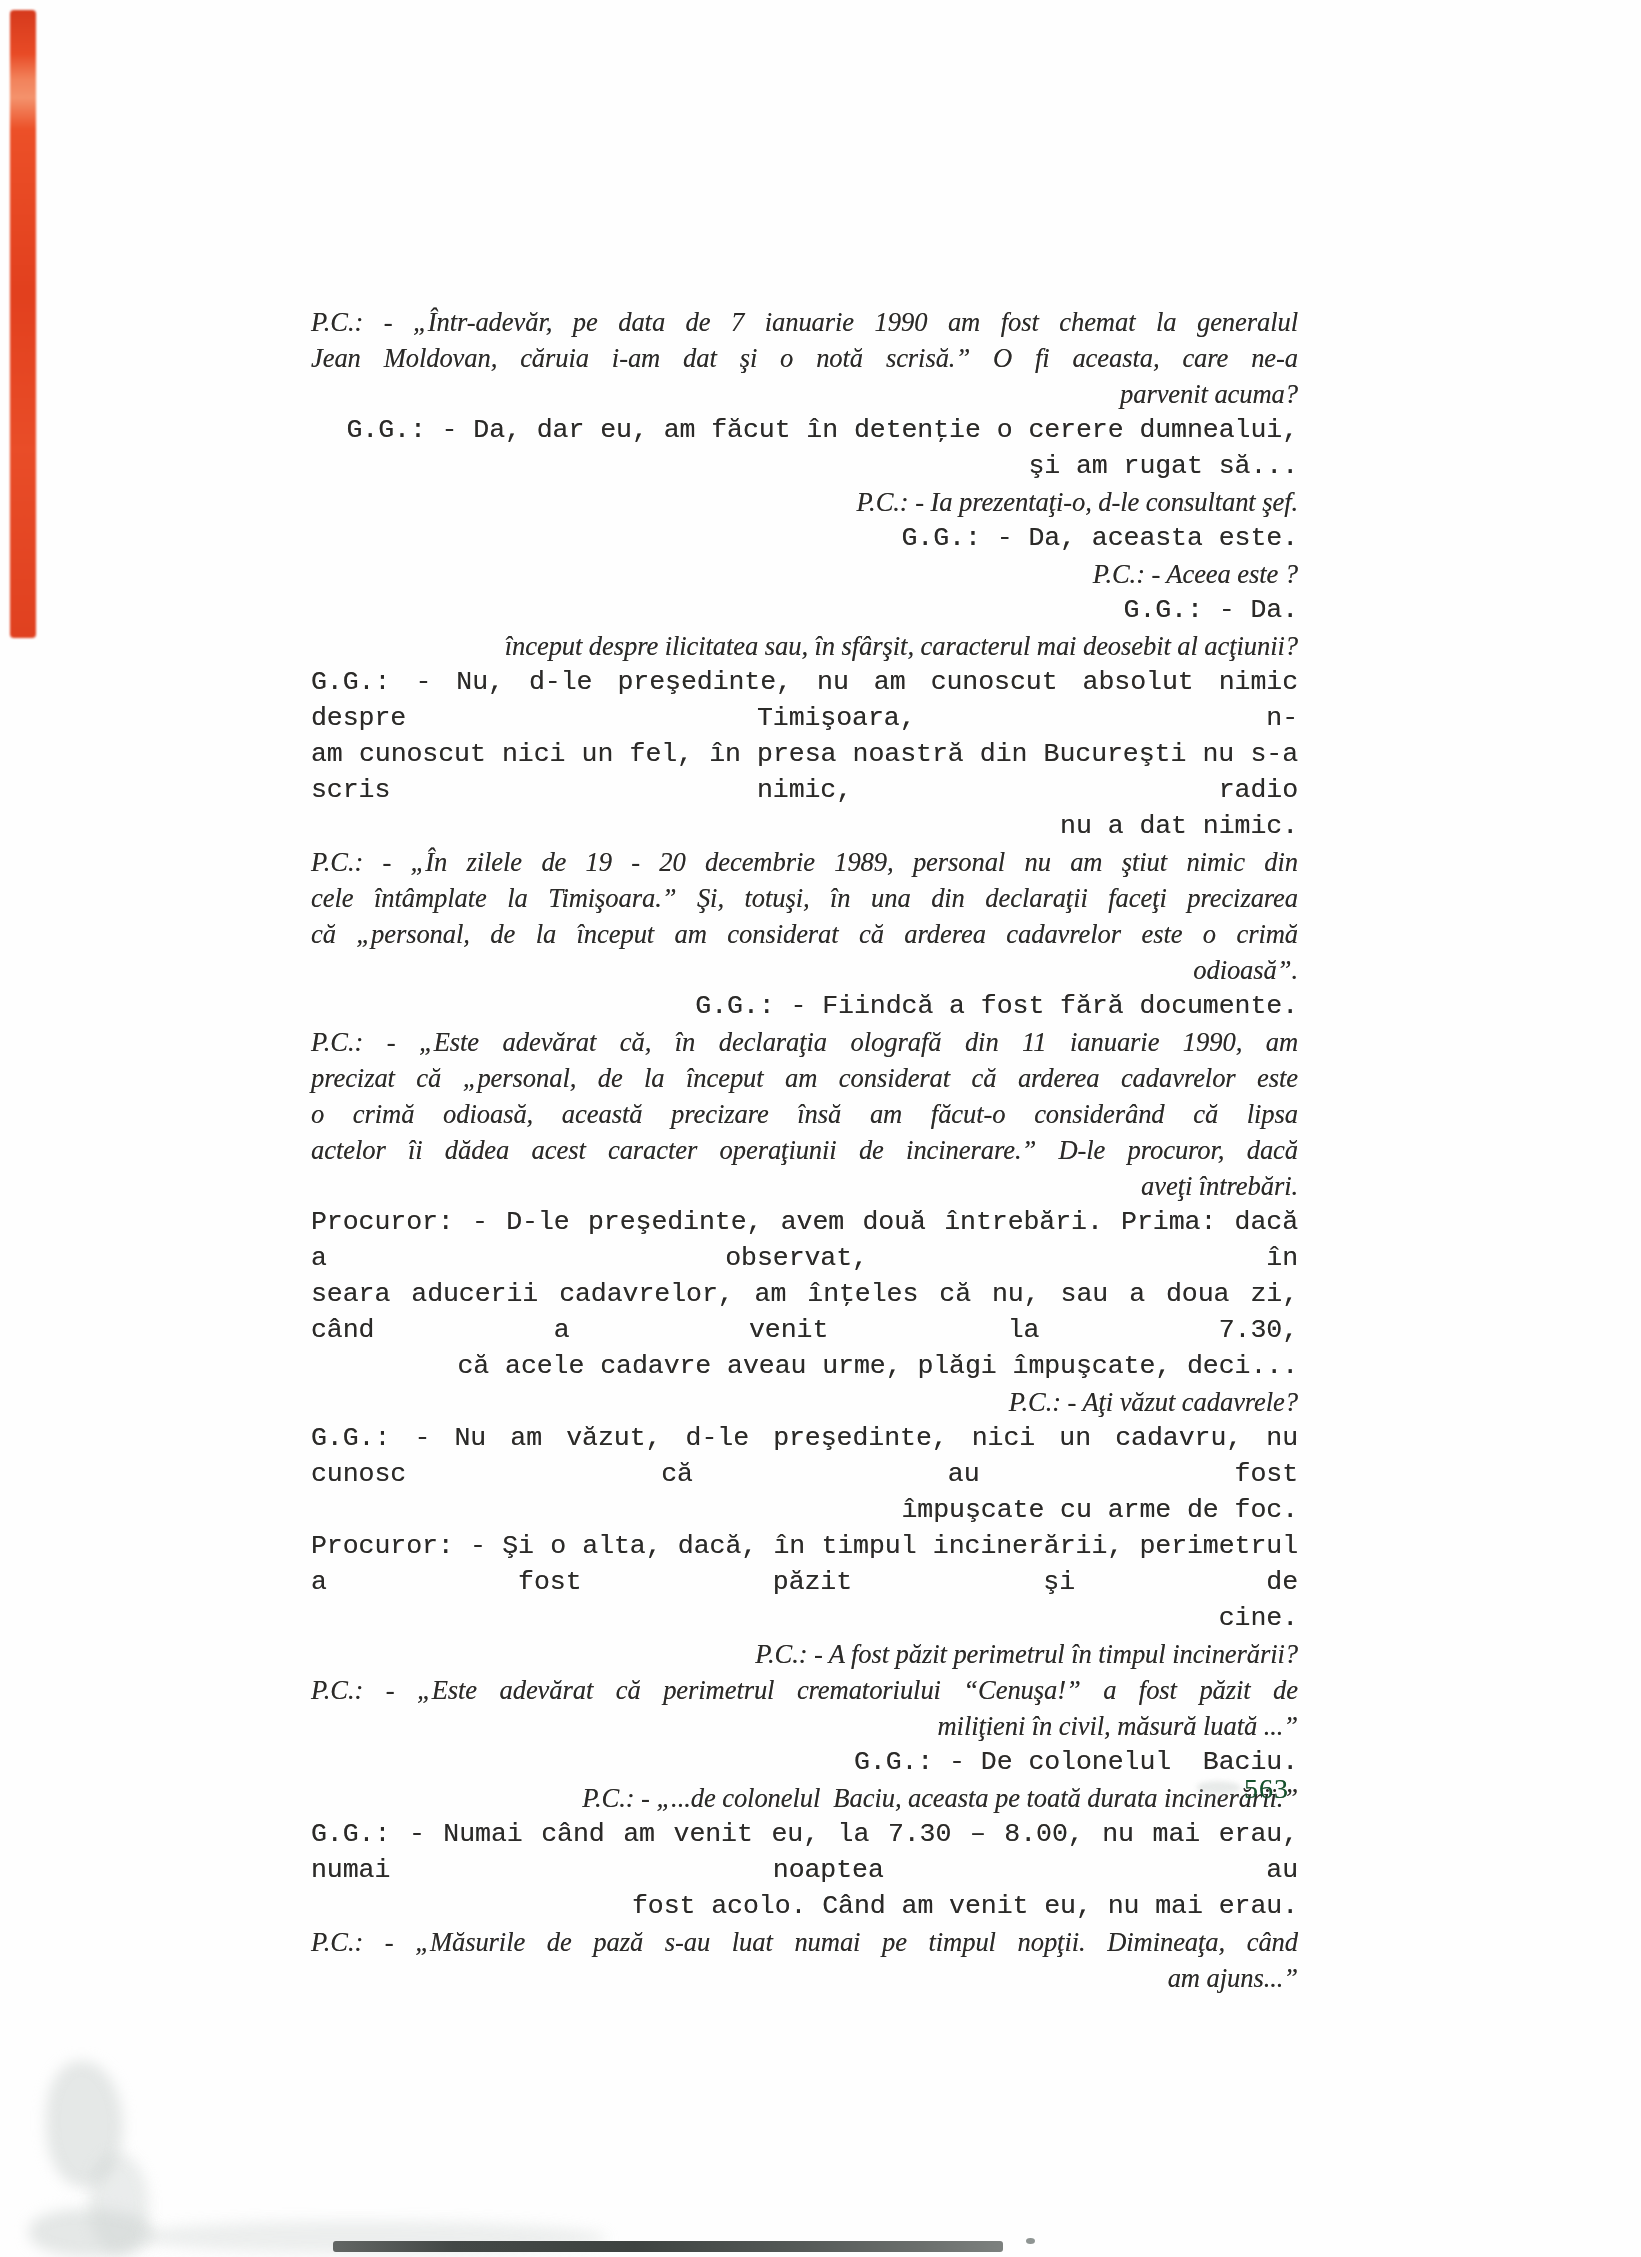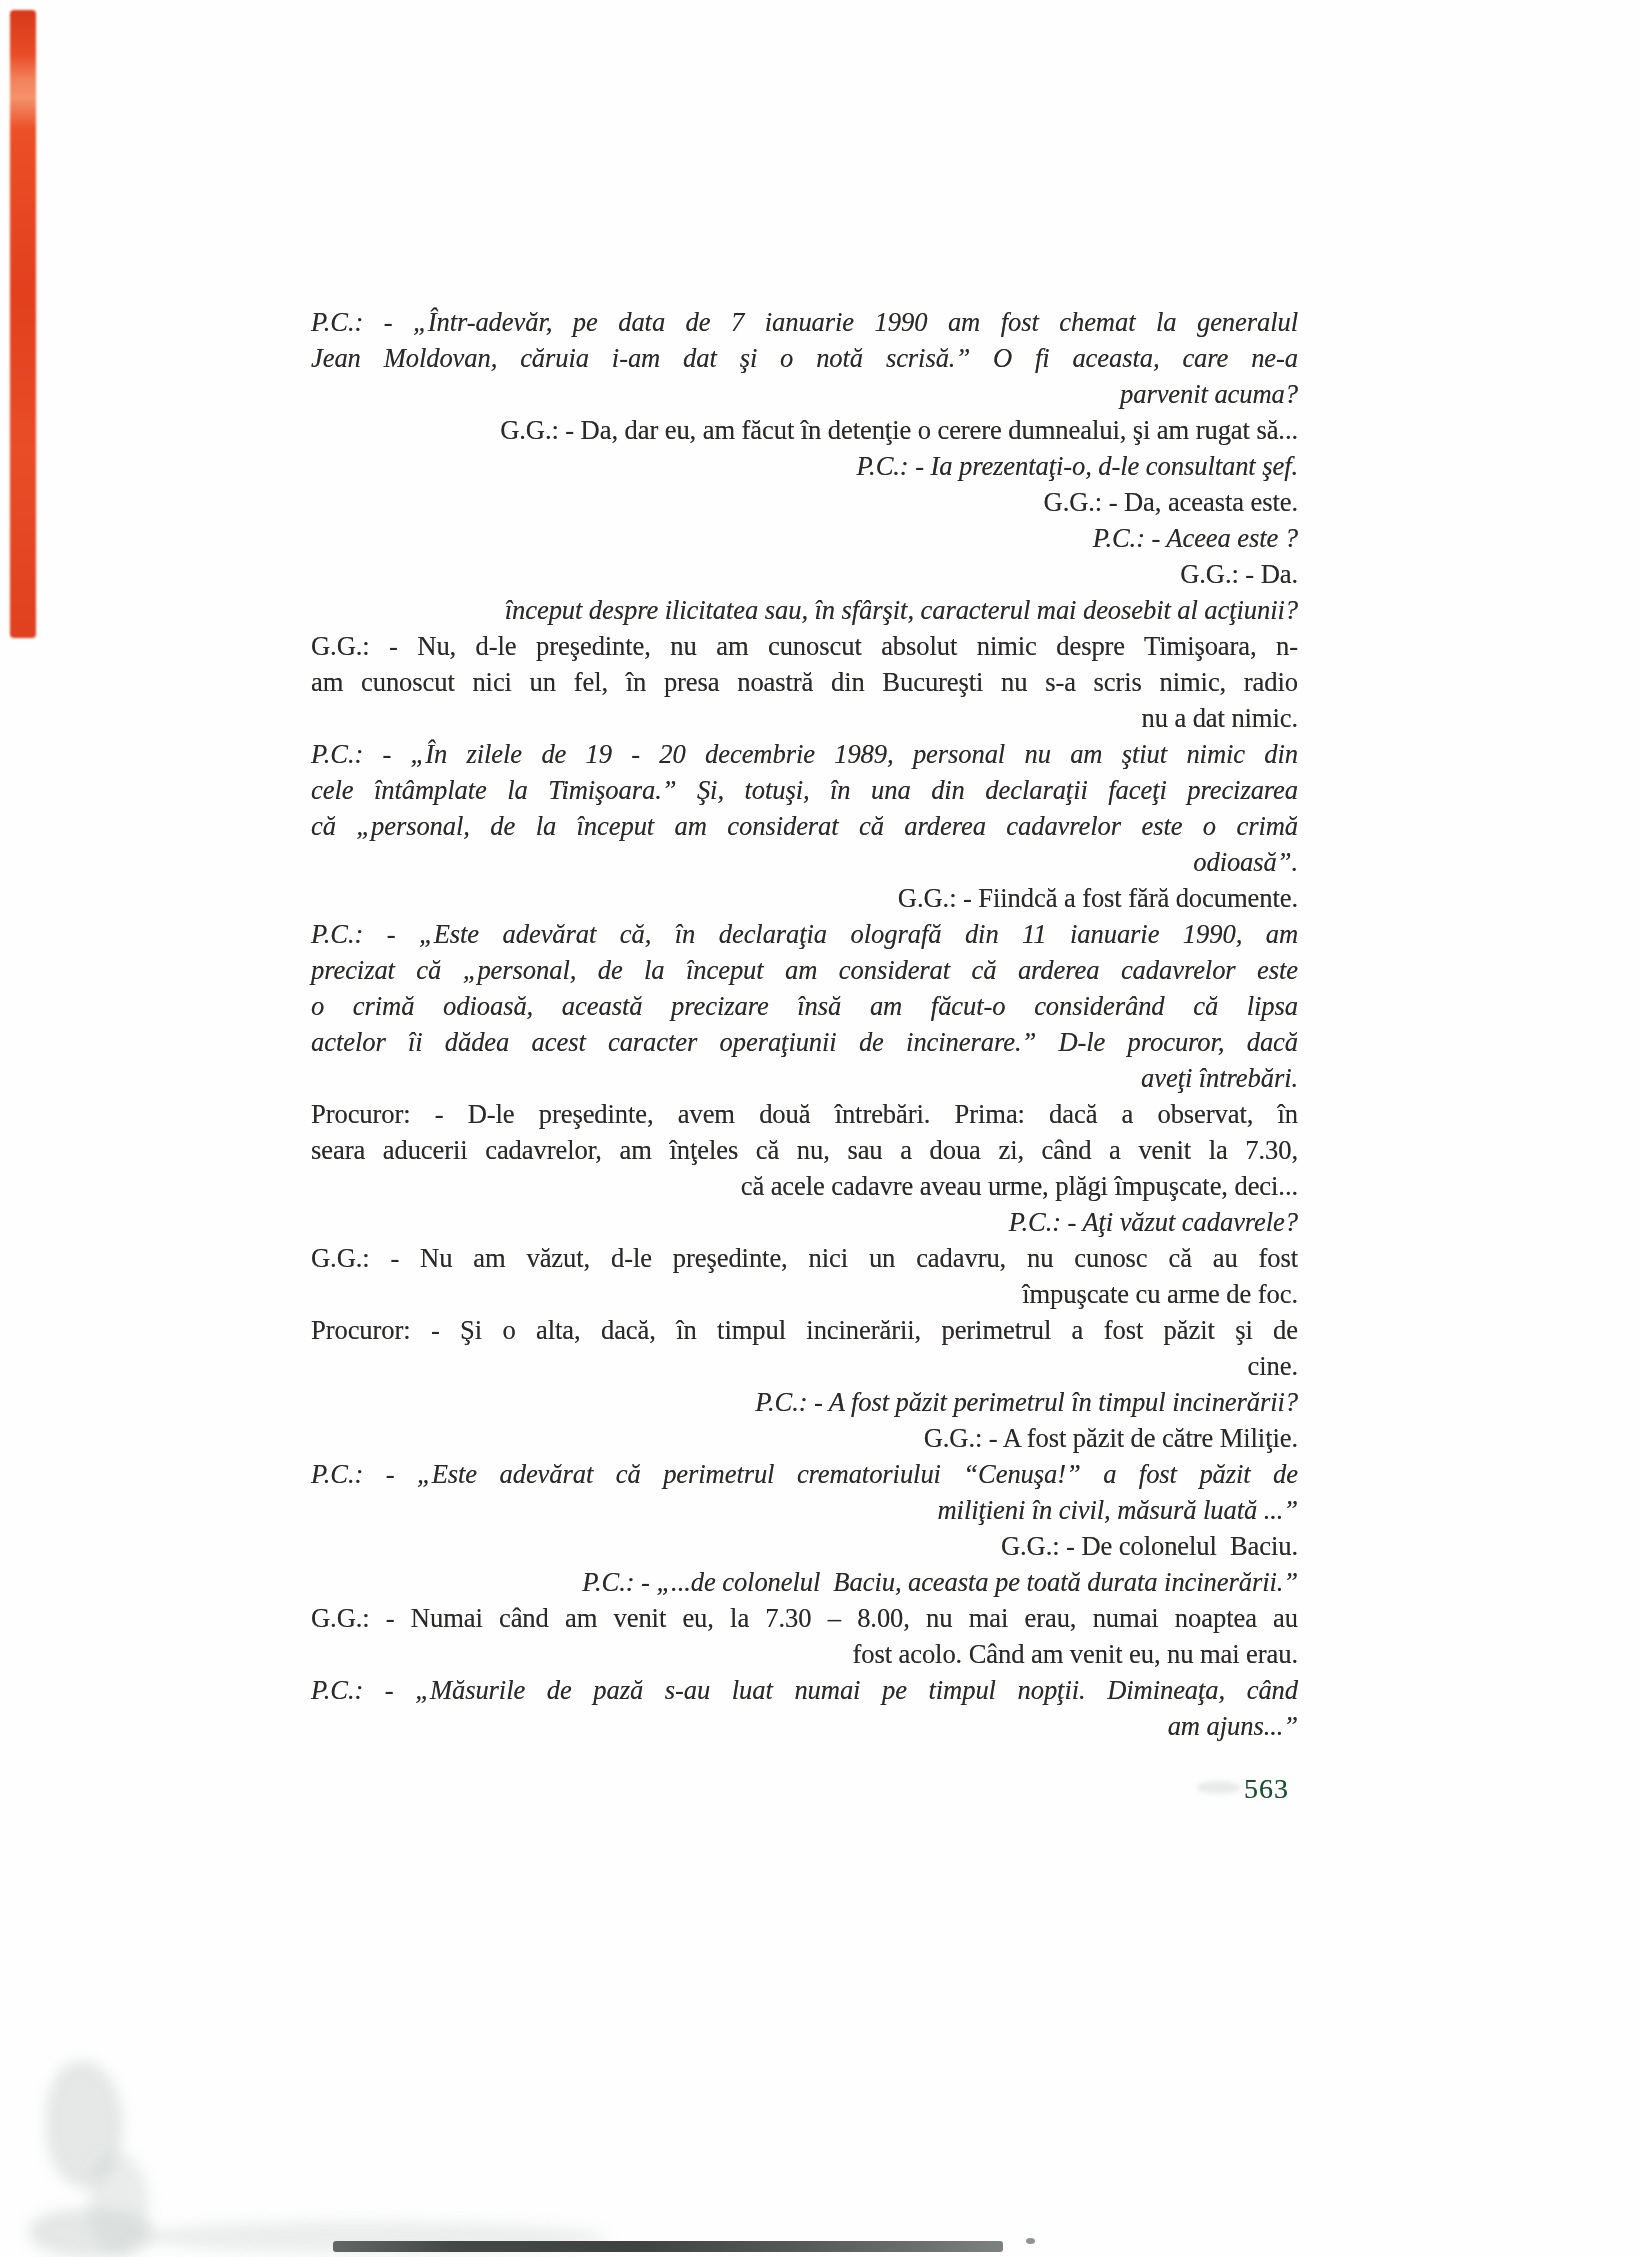--- a/index.html
+++ b/index.html
@@ -22,21 +22,21 @@
     top: 304px;
     width: 987px;
     color: #2b2a28;
     font-size: 26.6px;
     line-height: 36px;
     letter-spacing: -0.1px;
     text-shadow: 0 0 0.5px rgba(50,48,45,0.55);
   }
   .para { margin: 0; padding: 0; }
   .para.it { font-style: italic; }
-  .para.ro { font-style: normal; }
+  .para.ro { font-style: normal; font-family: Liberation Mono, monospace; }
   .line { text-align: right; }
   .line.j { text-align: justify; text-align-last: justify; }
   .page-number {
     position: absolute;
     left: 1244px;
     top: 1773px;
     font-size: 28px;
     color: #14532d;
     letter-spacing: 1px;
     text-shadow: 0 0 0.5px rgba(50,48,45,0.5);
@@ -151,23 +151,20 @@
         <div class="line j">G.G.: - Nu am văzut, d-le preşedinte, nici un cadavru, nu cunosc că au fost</div>
         <div class="line">împuşcate cu arme de foc.</div>
       </div>
       <div class="para ro">
         <div class="line j">Procuror: - Şi o alta, dacă, în timpul incinerării, perimetrul a fost păzit şi de</div>
         <div class="line">cine.</div>
       </div>
       <div class="para it">
         <div class="line">P.C.: - A fost păzit perimetrul în timpul incinerării?</div>
       </div>
-      <div class="para ro">
-        <div class="line">G.G.: - A fost păzit de către Miliţie.</div>
-      </div>
       <div class="para it">
         <div class="line j">P.C.: - „Este adevărat că perimetrul crematoriului “Cenuşa!” a fost păzit de</div>
         <div class="line">miliţieni în civil, măsură luată ...”</div>
       </div>
       <div class="para ro">
         <div class="line">G.G.: - De colonelul&nbsp; Baciu.</div>
       </div>
       <div class="para it">
         <div class="line">P.C.: - „...de colonelul&nbsp; Baciu, aceasta pe toată durata incinerării.”</div>
       </div>

